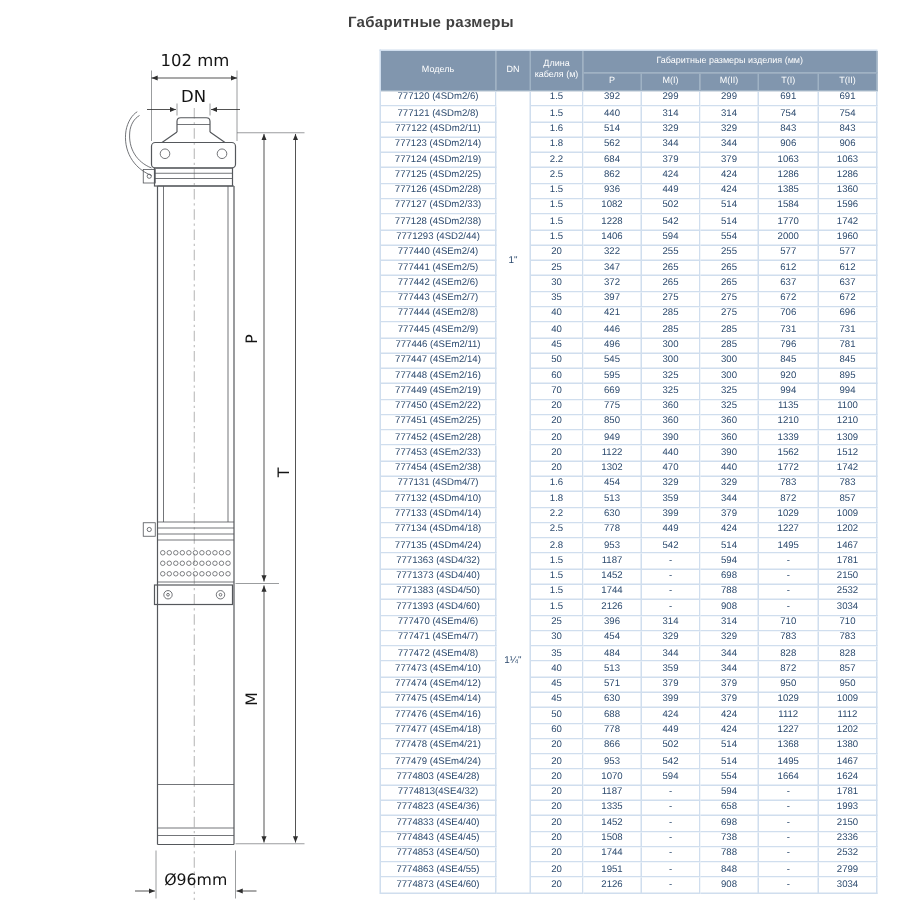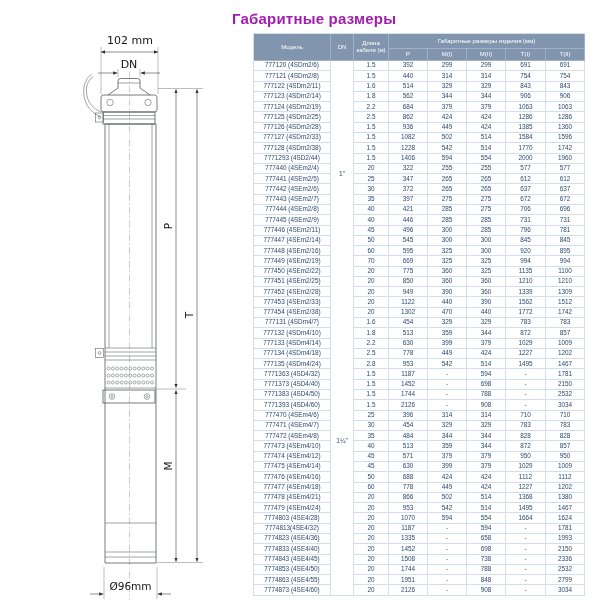--- a/index.html
+++ b/index.html
@@ -5,22 +5,22 @@
   :root{
     --header-bg:#8196ae; --header-text:#ffffff; --border:#d0deee;
     --header-border:#9fb2c4; --cell-text:#2c4a6e;
   }
   html,body{margin:0;padding:0;}
   body{
     width:600px;height:600px;position:relative;background:#ffffff;
     font-family:"Liberation Sans",sans-serif;overflow:hidden;
   }
   .page-title{
-    position:absolute;left:232px;top:10px;font-size:15px;font-weight:600;
-    color:#a21caf;letter-spacing:.2px;white-space:nowrap;
+    position:absolute;left:232px;top:10px;font-size:10px;font-weight:600;
+    color:#404040;letter-spacing:.2px;white-space:nowrap;
   }
   
   table.dim-table{
     position:absolute;left:253px;top:33px;width:331px;
     border-collapse:separate;border-spacing:0;table-layout:fixed;
     border-left:1px solid var(--border);border-top:1px solid var(--border);
     font-size:6.4px;color:var(--cell-text);
   }
   .dim-table th{
     background:var(--header-bg);color:var(--header-text);font-weight:400;

